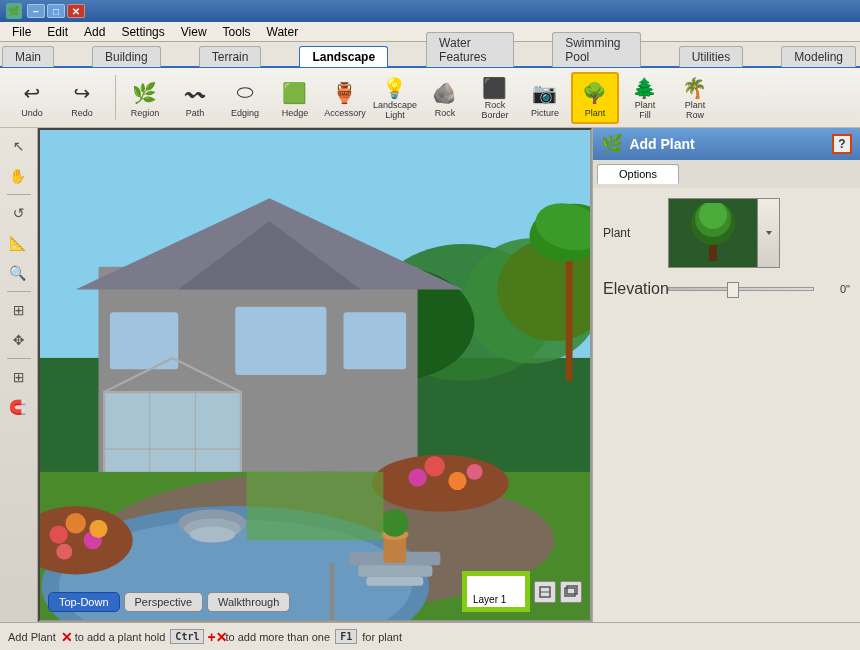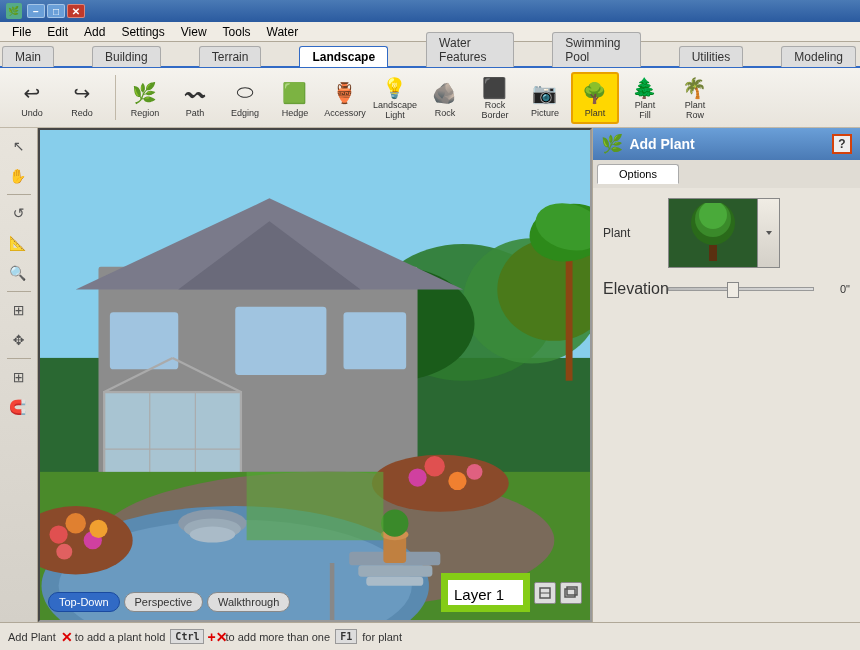--- a/index.html
+++ b/index.html
@@ -80,31 +80,31 @@
 
     
     #scene-svg { position: absolute; top: 0; left: 0; width: 100%; height: 100%; }
 
     
     #view-btns {
       position: absolute; bottom: 8px; left: 8px; display: flex; gap: 4px;
     }
     .view-btn {
       padding: 3px 10px; border: 1px solid #888; background: #ddd;
-      cursor: pointer; font-size: 11px; border-radius: 10px; color: #333; margin-top: 36px;
+      cursor: pointer; font-size: 11px; border-radius: 5px; color: #333; margin-top: 36px;
     }
     .view-btn.active { background: #316ac5; color: white; border-color: #1a4a9f; }
 
     
     #layer-area {
       position: absolute; bottom: 8px; right: 8px; display: flex; align-items: center; gap: 4px;
     }
     .layer-select {
-      padding: 6px 18px 2px 6px; border: 7px solid #84cc16; background: white;
-      font-size: 15px; appearance: none; cursor: pointer;
+      padding: 18px 18px 2px 6px; border: 5px solid #84cc16; background: white;
+      font-size: 10px; appearance: none; cursor: pointer;
     }
     .layer-btn { width: 22px; height: 22px; border: 1px solid #888; background: #ddd; cursor: pointer; display: flex; align-items: center; justify-content: center; border-radius: 2px; }
 
     
     #right-panel {
       width: 268px; background: #ddd; border-left: 1px solid #b0a898;
       display: flex; flex-direction: column;
     }
     #panel-header {
       background: linear-gradient(to bottom, #6a9fd8, #4a7ab5);

